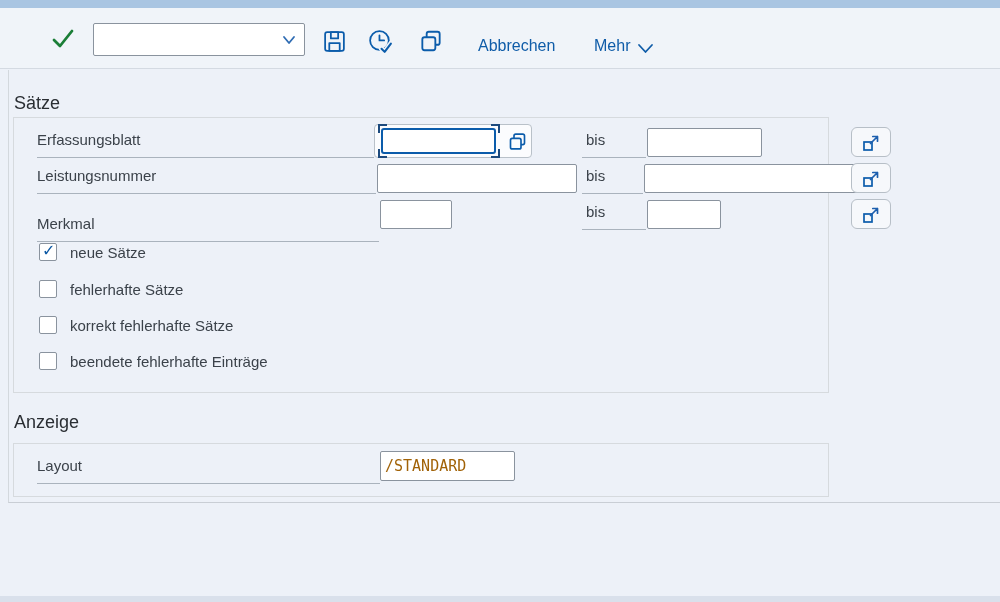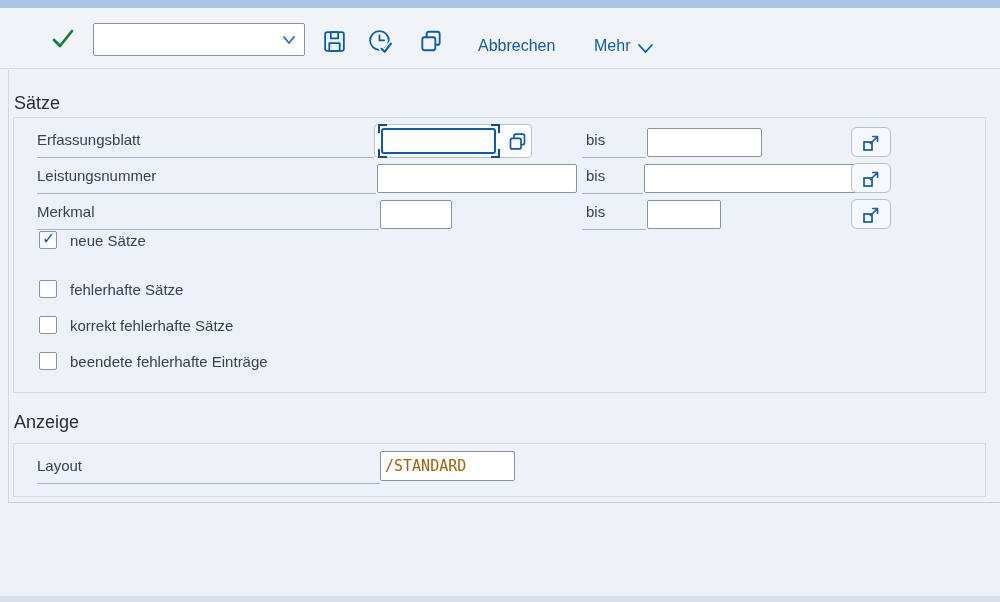--- a/index.html
+++ b/index.html
@@ -22,30 +22,30 @@
   .tb-textbtn{position:absolute;top:17px;height:30px;border:none;background:transparent;padding:0 8px;
     font:16px "Liberation Sans",sans-serif;color:#0f5ca8;cursor:pointer;display:flex;align-items:flex-end;gap:7px;}
   .tb-abbrechen{left:470px;}
   .tb-mehr{left:586px;}
   .content-frame{position:absolute;left:8px;top:70px;width:983px;height:432px;
     border-left:1px solid #d3d8dd;border-right:1px solid #d3d8dd;border-bottom:1px solid #c9ced5;
     box-sizing:content-box;padding-left:20px;}
   .section-title{position:absolute;left:5px;font-size:18px;line-height:24px;color:#2a2e33;font-weight:500;}
   .title-saetze{top:21px;}
   .title-anzeige{top:340px;}
-  .group{position:absolute;left:4px;width:973px;border:1px solid #d6dade;box-sizing:border-box;}
+  .group{position:absolute;left:4px;width:816px;border:1px solid #d6dade;box-sizing:border-box;}
   .group-saetze{top:47px;height:276px;}
   .group-anzeige{top:373px;height:54px;}
   .cell-label,.cell-bis{position:absolute;height:36px;display:flex;align-items:center;
     font-size:15px;color:#3b424a;border-bottom:1px solid #aab3bd;box-sizing:border-box;}
   .cell-label{left:23px;}
   .cell-bis{left:568px;padding-left:4px;}
   .r1l{top:4px;width:337px;} .r1b{top:4px;width:64px;}
   .r2l{top:40px;width:339px;} .r2b{top:40px;width:61px;}
-  .r3l{top:76px;width:342px;text-align:right;} .r3b{top:76px;width:64px;}
+  .r3l{top:88px;width:342px;text-align:right;} .r3b{top:76px;width:64px;}
   .sapinput{position:absolute;height:29px;border:1px solid #8a939e;background:#fff;border-radius:2px;
     font:14px "DejaVu Sans Mono","Liberation Mono",monospace;padding:0 4px;box-sizing:border-box;outline:none;}
   .r1-to{left:633px;top:10px;width:115px;}
   .r2-from{left:363px;top:46px;width:200px;}
   .r2-to{left:630px;top:46px;width:216px;}
   .r3-from{left:366px;top:82px;width:72px;}
   .r3-to{left:633px;top:82px;width:74px;}
   .vh-wrap{position:absolute;left:360px;top:6px;width:158px;height:34px;border:1px solid #b9c1c9;
     border-radius:4px;background:#fbfcfe;box-sizing:border-box;display:flex;align-items:center;}
   .focus-outer{position:relative;margin-left:3px;width:122px;height:30px;}
@@ -56,21 +56,21 @@
   .br-tl{left:0;top:-2px;border-left:2px solid #1c4a7e;border-top:2px solid #1c4a7e;}
   .br-tr{right:0;top:-2px;border-right:2px solid #1c4a7e;border-top:2px solid #1c4a7e;}
   .br-bl{left:0;bottom:-2px;border-left:2px solid #1c4a7e;border-bottom:2px solid #1c4a7e;}
   .br-br{right:0;bottom:-2px;border-right:2px solid #1c4a7e;border-bottom:2px solid #1c4a7e;}
   .vh-btn{margin-left:4px;width:26px;height:26px;border:none;background:transparent;padding:0;
     display:flex;align-items:center;justify-content:center;cursor:pointer;}
   .msbtn{position:absolute;left:837px;width:40px;height:30px;border:1px solid #b7bfc7;border-radius:6px;
     background:#f6f8fb;display:flex;align-items:center;justify-content:center;cursor:pointer;padding:0;}
   .ms1{top:9px;} .ms2{top:45px;} .ms3{top:81px;}
   .cbrow{position:absolute;left:25px;height:20px;display:flex;align-items:center;gap:13px;}
-  .cb1{top:112px;} .cb2{top:161px;} .cb3{top:197px;} .cb4{top:233px;}
+  .cb1{top:124px;} .cb2{top:161px;} .cb3{top:197px;} .cb4{top:233px;}
   .cb{width:18px;height:18px;border:1px solid #8a939e;border-radius:2px;background:#fff;
     position:relative;box-sizing:border-box;cursor:pointer;}
   .cb.checked::after{content:"\2713";position:absolute;left:2px;top:-3px;font-size:16px;
     font-weight:bold;color:#0a57a3;}
   .cblabel{font-size:15px;color:#3b424a;}
   .az-label{top:4px;width:343px;}
   .az-input{left:366px;top:7px;width:135px;height:30px;font-size:15px;color:#a16207;}
   .bottom-strip{position:absolute;left:0;top:596px;width:1000px;height:6px;background:#d9e0eb;}
   svg{display:block;}
 </style>

